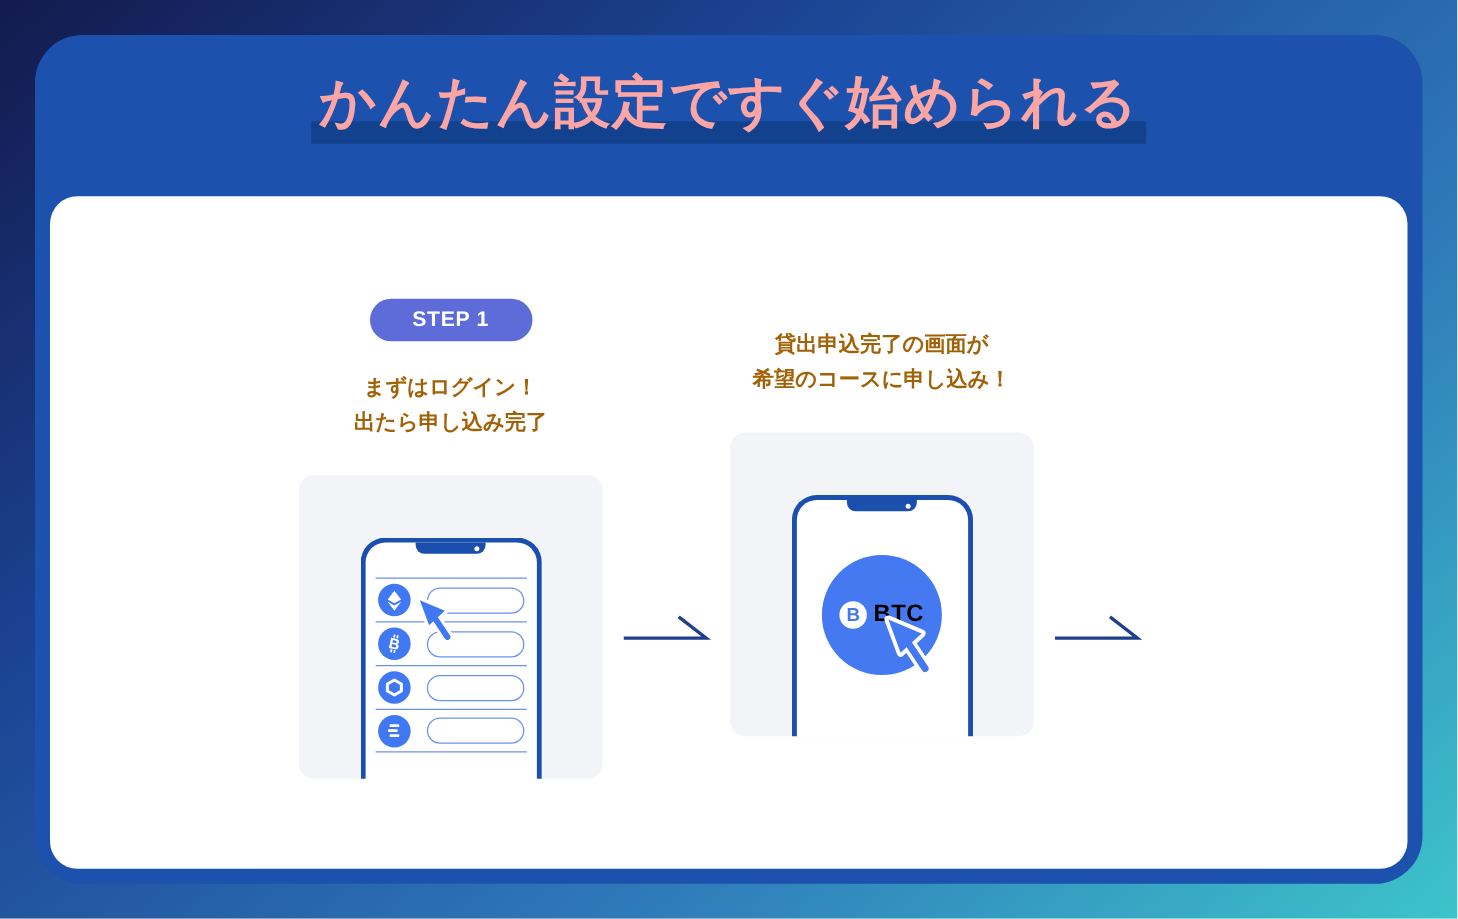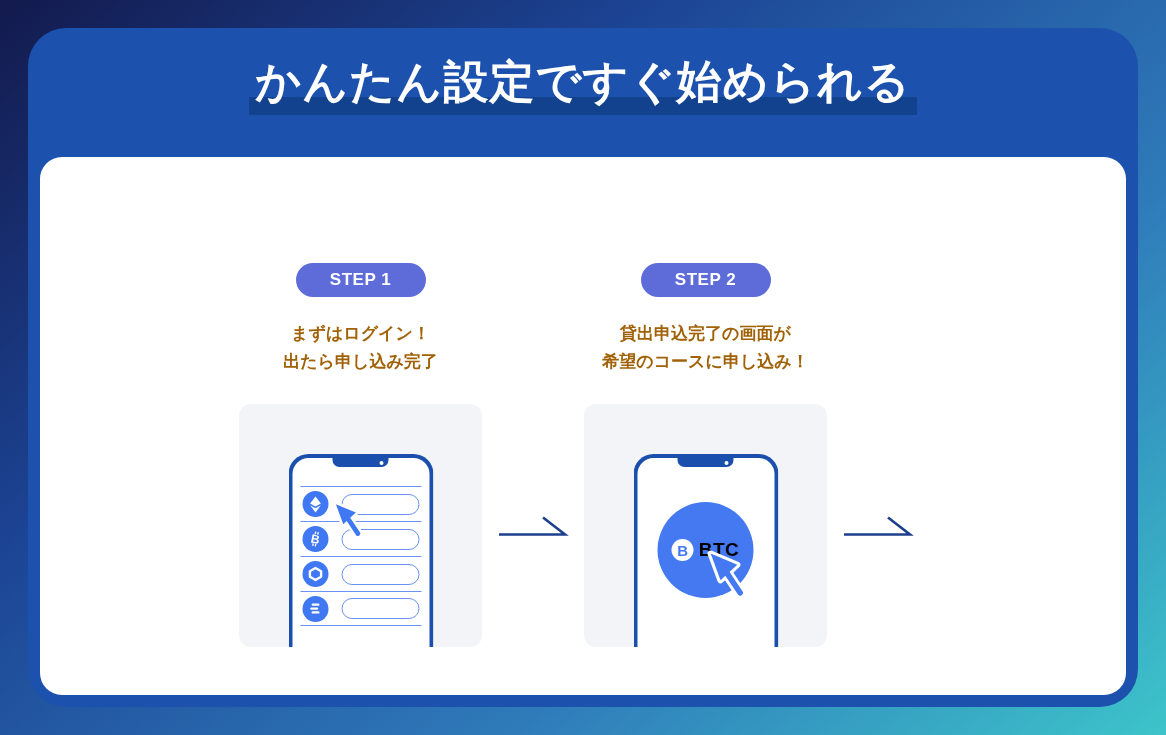--- a/index.html
+++ b/index.html
@@ -12,32 +12,32 @@
     position:absolute; inset:0;
     background:linear-gradient(140deg,#131a4d 0%,#1c4494 32%,#2f7bba 68%,#3dc4ca 100%);
   }
   .card {
     position:absolute; left:28px; top:28px; width:1110px; height:679px;
     background:#1c52ae; border-radius:38px;
   }
   .card-header { position:absolute; top:0; left:0; right:0; height:129px; }
   .title {
     position:absolute; top:24px; left:0; right:0; margin:0; text-align:center;
-    font-size:45px; font-weight:bold; color:#ffffff; letter-spacing:1px;
+    font-size:45px; font-weight:bold; color:#fca5a5; letter-spacing:1px;
   }
   .title-text { position:relative; display:inline-block; z-index:0; padding:0 4px; }
   .title-text::after {
     content:""; position:absolute; left:-2px; right:-2px; bottom:-3px; height:18px;
     background:#12428e; z-index:-1;
   }
   .panel {
     position:absolute; left:12px; right:12px; top:129px; bottom:12px;
     background:#ffffff; border-radius:22px;
   }
-  .columns { display:flex; justify-content:center; align-items:flex-start; padding-top:106px; }
+  .columns { display:flex; justify-content:center; align-items:flex-start; padding-top:82px; }
   .col { width:245px; display:flex; flex-direction:column; align-items:center; }
   .pill {
     width:130px; height:34px; border-radius:17px; background:#5e6cd9;
     color:#fff; font-weight:bold; font-size:17px; letter-spacing:.5px;
     display:flex; align-items:center; justify-content:center;
   }
   .desc {
     margin-top:23px; height:57px; text-align:center;
     font-size:17px; font-weight:bold; color:#a16207; line-height:1.65;
   }
@@ -164,21 +164,20 @@
           </div>
         </div>
 
         <div class="between">
           <svg width="72" height="26" viewBox="0 0 72 26">
             <path d="M2 21.5 H68 L46 4.5" fill="none" stroke="#1e3f8e" stroke-width="2.6"></path>
           </svg>
         </div>
 
         <div class="col">
-          <div class="pill">STEP 2</div>
           <div class="desc">
             <span>貸出申込完了の画面が</span><br>
             <span>希望のコースに申し込み！</span>
           </div>
           <div class="shot">
             <div class="phone">
               <div class="notch">
                   <span class="cam"></span>
                 </div>
               <div class="btc-circle">

